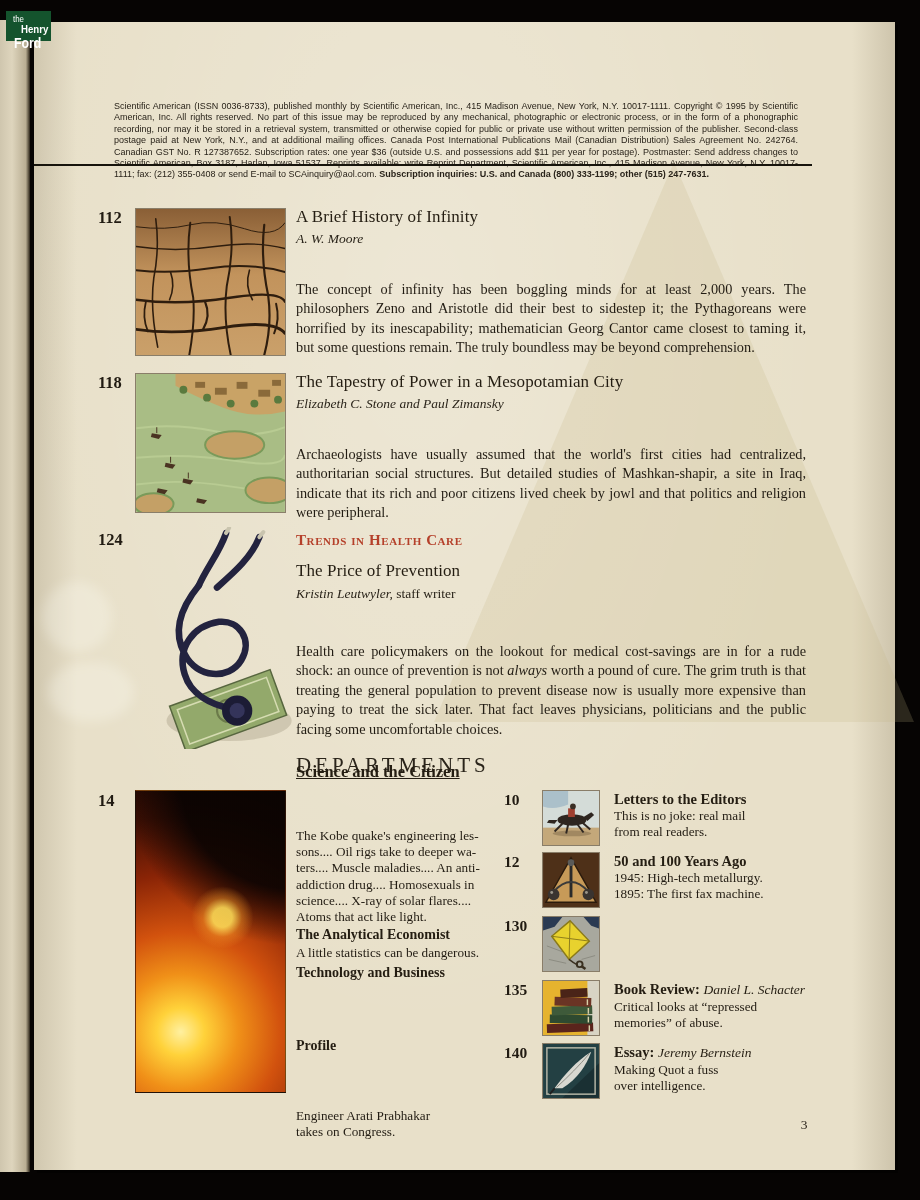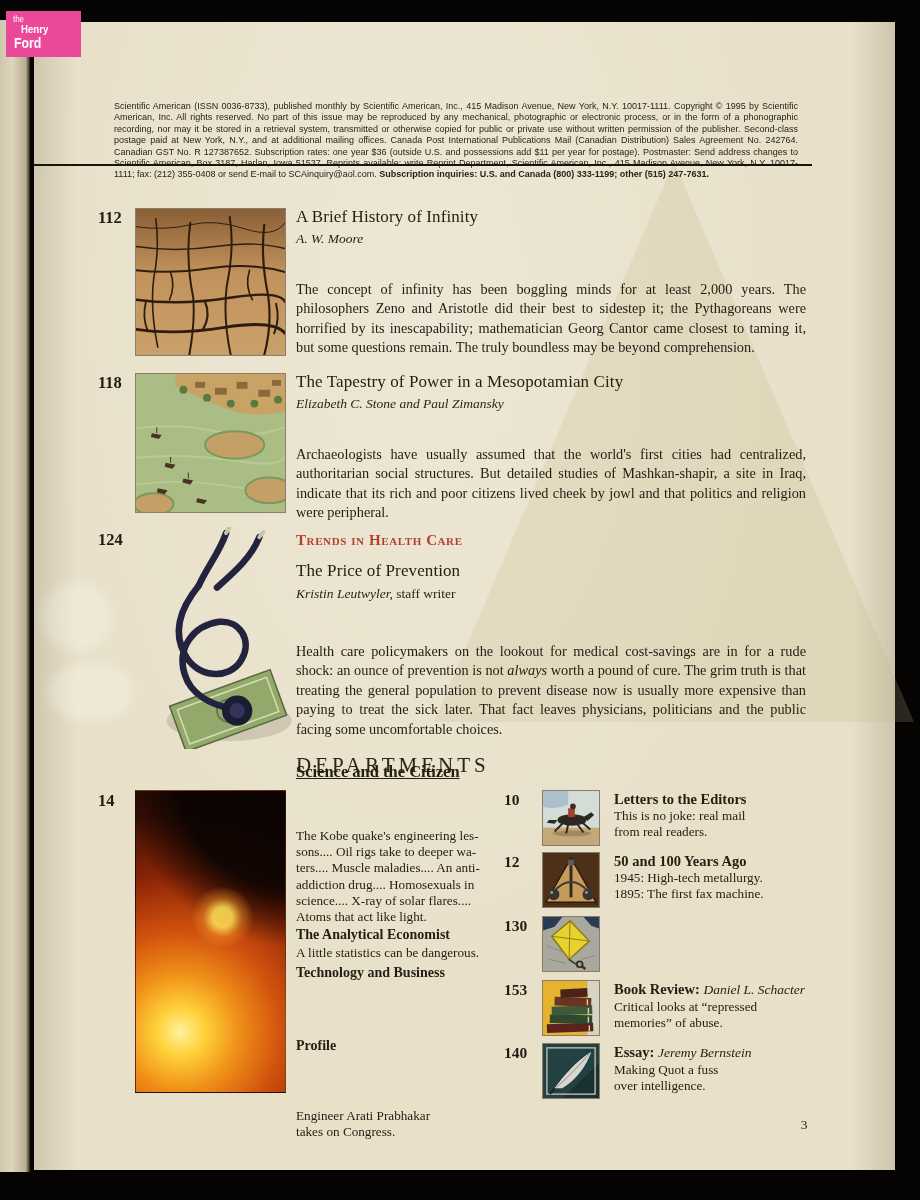--- a/index.html
+++ b/index.html
@@ -17,22 +17,22 @@
       linear-gradient(90deg, rgba(100,85,55,.18), transparent 5%, transparent 95%, rgba(100,85,55,.20)),
       #e8e0c9;
     box-shadow: 3px 3px 0 rgba(0,0,0,.35);}
   .ghost-triangle{position:absolute;left:400px;top:140px;width:480px;height:560px;
     clip-path:polygon(50% 0,100% 100%,0 100%);background:rgba(196,178,128,.20);}
   .ghost-blob{position:absolute;border-radius:50%;background:rgba(255,255,248,.28);filter:blur(6px);}
   .gb1{left:8px;top:560px;width:70px;height:70px;}
   .gb2{left:14px;top:640px;width:86px;height:60px;}
 
   
-  .logo{position:absolute;left:6px;top:11px;width:45px;height:46px;background:#ec4899;
-    color:#fff;font-family:"Liberation Sans", sans-serif;line-height:1;padding-left:30px;}
+  .logo{position:absolute;left:6px;top:11px;width:45px;height:30px;background:#14532d;
+    color:#fff;font-family:"Liberation Sans", sans-serif;line-height:1;}
   .logo span{position:absolute;display:block;transform:scaleX(.88);transform-origin:left;}
   .l-the{left:7px;top:4px;font-size:9px;font-weight:400;}
   .l-henry{left:15px;top:13px;font-size:11px;font-weight:700;}
   .l-ford{left:8px;top:25px;font-size:14px;font-weight:700;}
 
   
   .masthead{position:absolute;left:80px;top:70px;width:684px;
     font-family:"Liberation Sans", sans-serif;font-size:9px;line-height:11.4px;
     text-align:justify;color:#29231a;}
   .masthead b{font-weight:700;}
@@ -304,21 +304,21 @@
           <line x1="28" y1="4" x2="27" y2="44" stroke="#8a7a1a" stroke-width="1"></line>
           <line x1="9" y1="20" x2="48" y2="25" stroke="#8a7a1a" stroke-width="1"></line>
           <path d="M27,44 q5,4 9,6" fill="none" stroke="#3a3020" stroke-width="1.5"></path>
           <circle cx="38" cy="49" r="3" fill="none" stroke="#3a3020" stroke-width="2"></circle>
           <line x1="40" y1="51" x2="44" y2="54" stroke="#3a3020" stroke-width="2.5"></line>
         </svg>
       </div>
     </div>
 
     <div class="drow" id="dr4">
-      <div class="dnum">153</div>
+      <div class="dnum">135</div>
       <div class="dthumb">
         <svg width="56" height="54" viewBox="0 0 58 56">
           <rect width="58" height="56" fill="#e6b32e"></rect>
           <rect x="46" width="12" height="56" fill="#d8d4c4"></rect>
           <g>
             <rect x="4" y="44" width="48" height="9" fill="#5a241c" transform="rotate(-2 28 48)"></rect>
             <rect x="7" y="35" width="44" height="9" fill="#2e4a30" transform="rotate(1 28 39)"></rect>
             <rect x="9" y="26" width="42" height="9" fill="#3e5a3a" transform="rotate(-2 30 30)"></rect>
             <rect x="12" y="17" width="38" height="9" fill="#6a3424" transform="rotate(2 30 21)"></rect>
             <rect x="18" y="8" width="28" height="9" fill="#4a2418" transform="rotate(-3 32 12)"></rect>

